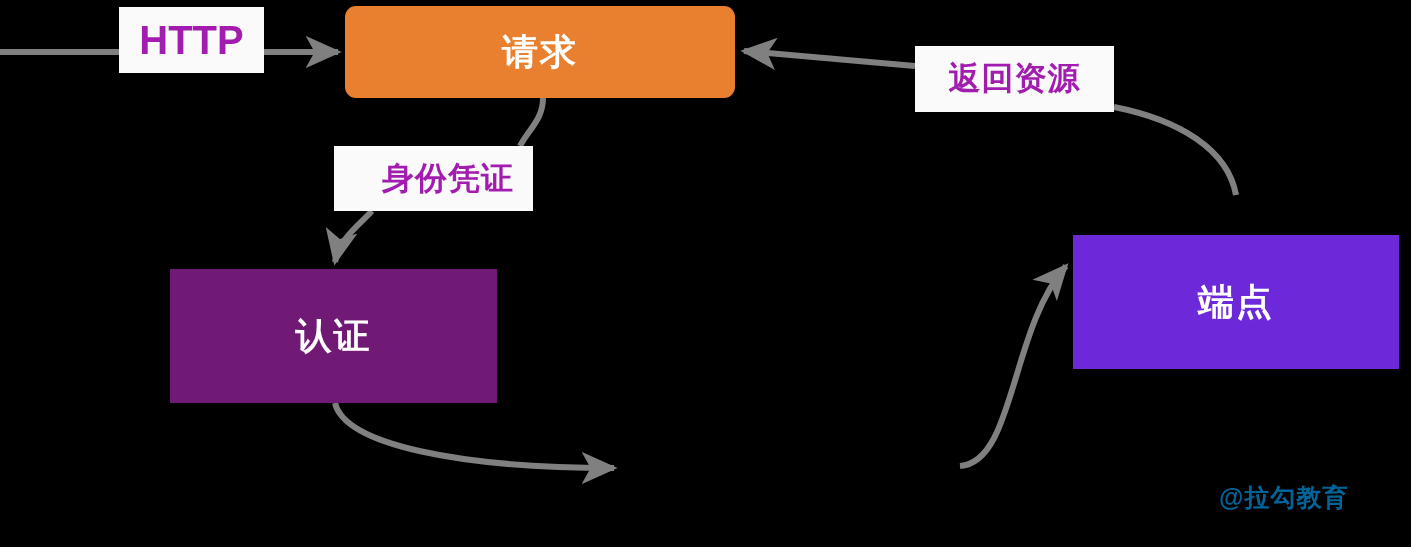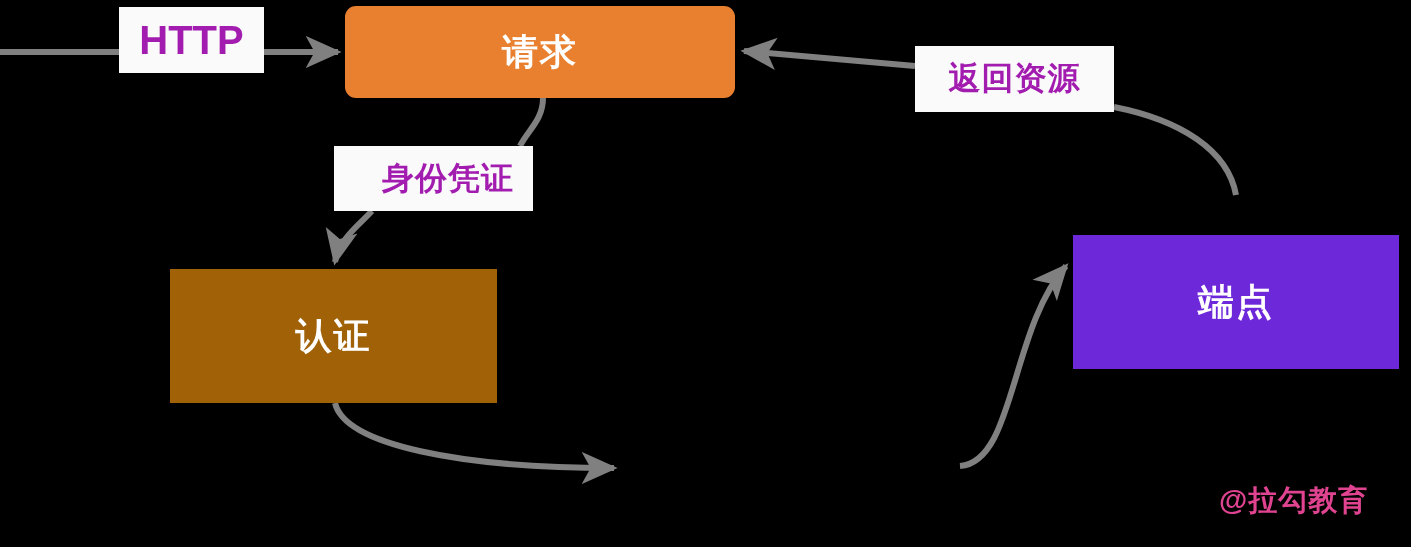--- a/index.html
+++ b/index.html
@@ -44,21 +44,21 @@
     height: 92px;
     background: #E8802F;
     border-radius: 11px;
     font-size: 36px;
   }
   .node-auth {
     left: 170px;
     top: 269px;
     width: 327px;
     height: 134px;
-    background: #a16207;
+    background: #701a75;
     font-size: 36px;
   }
   .node-authz {
     left: 621px;
     top: 401px;
     width: 328px;
     height: 134px;
     background: #6CB43E;
     font-size: 36px;
   }
@@ -104,22 +104,22 @@
     width: 199px;
     height: 66px;
     font-size: 32px;
     letter-spacing: 1px;
     text-align: right;
   }
   .watermark {
     position: absolute;
     left: 1219px;
     top: 481px;
-    color: #ec4899;
-    font-size: 29px;
+    color: #0369a1;
+    font-size: 25px;
     font-weight: bold;
     letter-spacing: 1px;
     opacity: 0.95;
   }
 </style>
 </head>
 <body>
 
 <div id="canvas">
 

